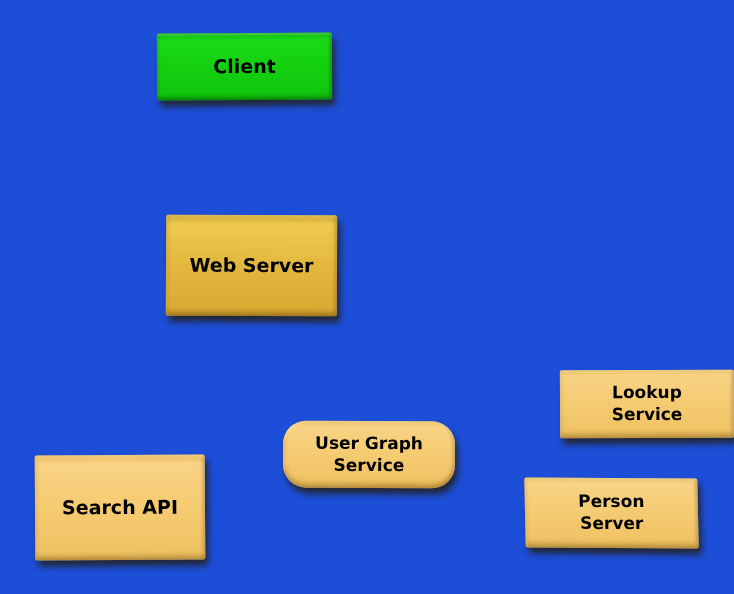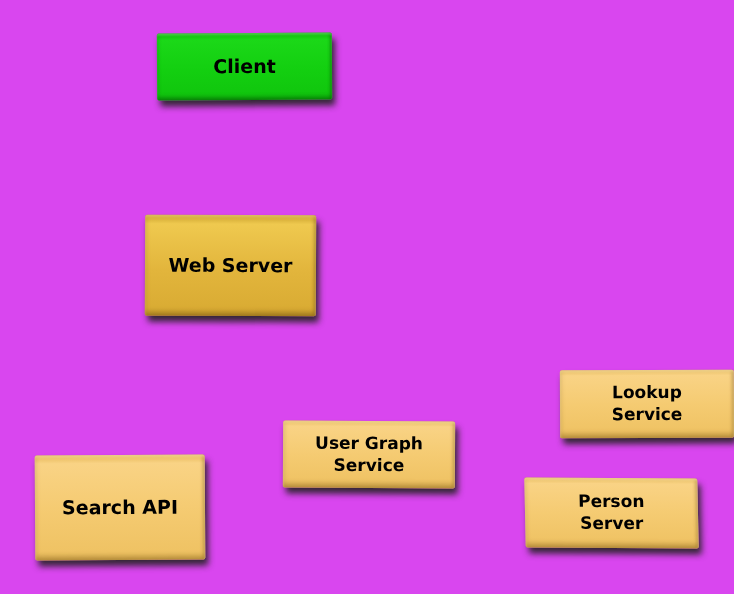--- a/index.html
+++ b/index.html
@@ -4,21 +4,21 @@
 <style>
   html, body {
     margin: 0;
     padding: 0;
     background: #000000;
   }
   .canvas {
     position: relative;
     width: 734px;
     height: 594px;
-    background: #d946ef;
+    background: #1d4ed8;
     overflow: hidden;
     font-family: "DejaVu Sans", sans-serif;
   }
   .node {
     position: absolute;
     display: flex;
     align-items: center;
     justify-content: center;
     text-align: center;
     font-weight: bold;
@@ -51,23 +51,23 @@
   
   .node-gold-light {
     background: linear-gradient(180deg, #e5b757 0%, #f9d385 8%, #f5cb72 50%, #eec161 100%);
     box-shadow:
       inset 0 2px 3px rgba(255,240,190,0.55),
       inset 0 -4px 5px rgba(110,75,10,0.4),
       inset -2px 0 3px rgba(110,75,10,0.25),
       3px 6px 6px rgba(35,35,35,0.9);
   }
   #node-client             { left:157px; top:33px;  width:175px; height:67px;  font-size:19px; transform: rotate(-0.3deg); }
-  #node-web-server         { left:145px; top:215px; width:171px; height:101px; font-size:19px; transform: rotate(0.25deg); }
+  #node-web-server         { left:166px; top:215px; width:171px; height:101px; font-size:19px; transform: rotate(0.25deg); }
   #node-search-api         { left:35px;  top:455px; width:170px; height:105px; font-size:19px; transform: rotate(-0.35deg); }
-  #node-user-graph-service { left:283px; top:421px; width:172px; height:67px;  font-size:17px; transform: rotate(0.3deg); }
+  #node-user-graph-service { left:283px; top:421px; width:172px; height:67px;  font-size:17px; transform: rotate(0.3deg); border-radius: 23px; }
   #node-lookup-service     { left:523px; top:370px; width:174px; height:68px;  font-size:17px; transform: rotate(-0.25deg); margin-left: 37px; }
   #node-person-server      { left:525px; top:478px; width:173px; height:70px;  font-size:17px; transform: rotate(0.3deg) skewX(1.5deg); }
 </style>
 </head>
 <body>
 
 <div class="canvas">
 
   <div class="node node-green" id="node-client">
     <span class="label">Client</span>

